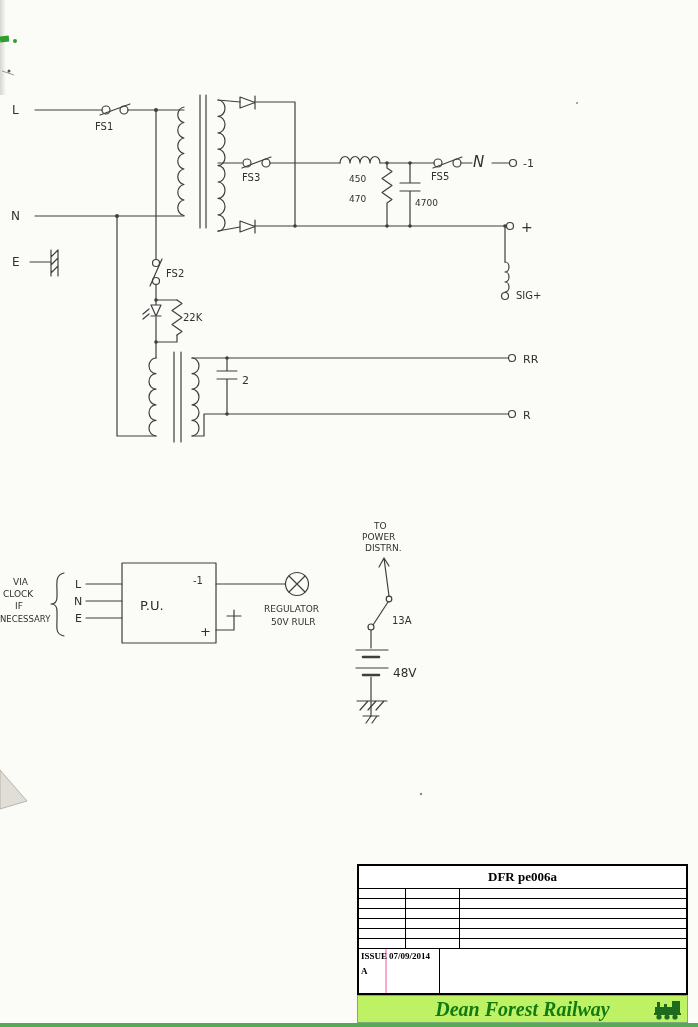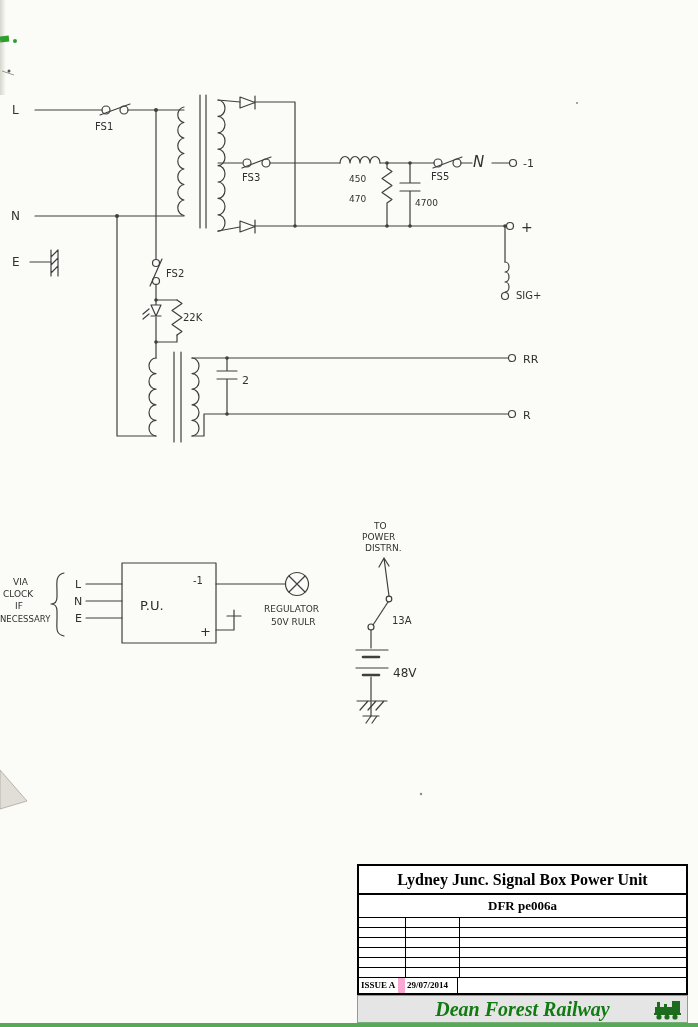--- a/index.html
+++ b/index.html
@@ -26,27 +26,27 @@
         font-family:"Liberation Serif",serif;color:#000;display:flex;flex-direction:column;}
   .tb-title{height:27px;line-height:27px;text-align:center;font-weight:bold;font-size:16px;
         border-bottom:2px solid #000;}
   .tb-number{height:22px;line-height:22px;text-align:center;font-weight:bold;font-size:13px;
         border-bottom:1.5px solid #000;}
   .tb-row{display:flex;height:9px;border-bottom:1px solid #000;}
   .tb-row .c1{width:46px;border-right:1px solid #000;}
   .tb-row .c2{width:53px;border-right:1px solid #000;}
   .tb-row .c3{flex:1;}
   .tb-issue{flex:1;display:flex;font-weight:bold;font-size:9px;align-items:center;border-bottom:none;}
-  .tb-issue .c1{width:46px;border-right:7px solid #f9a8d4;height:100%;line-height:15px;padding-left:2px;box-sizing:border-box;}
+  .tb-issue .c1{width:28px;border-right:2px solid #f9a8d4;height:100%;line-height:15px;padding-left:2px;box-sizing:border-box;}
   .tb-issue .c2{width:53px;border-right:1px solid #000;height:100%;line-height:15px;padding-left:2px;box-sizing:border-box;}
   .tb-issue .c3{flex:1;height:100%;line-height:15px;padding-left:3px;box-sizing:border-box;}
 
   
   .banner{position:absolute;left:357px;top:995px;width:331px;height:28px;
-        background:#e5e5e5;border:1px solid #79ad79;box-sizing:border-box;
+        background:#bef264;border:1px solid #79ad79;box-sizing:border-box;
         display:flex;align-items:center;justify-content:center;}
   .banner-text{font-family:"Liberation Serif",serif;font-style:italic;font-weight:bold;
         font-size:20px;color:#117a11;white-space:nowrap;}
   .train{position:absolute;right:3px;top:3px;}
   .bottomstrip{position:absolute;left:0;top:1023px;width:698px;height:4px;background:#57a857;}
 </style>
 </head>
 <body>
 
 <div class="page">
@@ -224,21 +224,20 @@
       <circle class="gmark" cx="15" cy="41" r="2"></circle>
       <path class="pencil" d="M2,71 l12,4"></path>
       <circle class="speck-dark" cx="9" cy="71" r="1.5"></circle>
       <circle class="speck" cx="577" cy="103" r="1"></circle>
       <circle class="speck" cx="421" cy="794" r="1.2"></circle>
       <path class="curl" d="M0,770 L27,801 L0,809 Z"></path>
     </g>
   </svg>
 
   <div class="titleblock">
-    <div class="tb-title">Lydney Junc. Signal Box Power Unit</div>
     <div class="tb-number">DFR pe006a</div>
     <div class="tb-row">
         <div class="c1"></div>
         <div class="c2"></div>
         <div class="c3"></div>
       </div>
     <div class="tb-row">
         <div class="c1"></div>
         <div class="c2"></div>
         <div class="c3"></div>
@@ -258,21 +257,21 @@
         <div class="c2"></div>
         <div class="c3"></div>
       </div>
     <div class="tb-row">
         <div class="c1"></div>
         <div class="c2"></div>
         <div class="c3"></div>
       </div>
     <div class="tb-row tb-issue">
       <div class="c1">ISSUE A</div>
-      <div class="c2">29/07/2014</div>
+      <div class="c2">07/09/2014</div>
     </div>
   </div>
 
   <div class="banner">
     <span class="banner-text">Dean Forest Railway</span>
     <svg class="train" width="30" height="22" viewBox="0 0 30 22">
       <g fill="#1d6b1d">
         <rect x="1" y="8" width="19" height="6"></rect>
         <rect x="3" y="3" width="3" height="6"></rect>
         <rect x="10" y="5" width="3" height="4"></rect>

